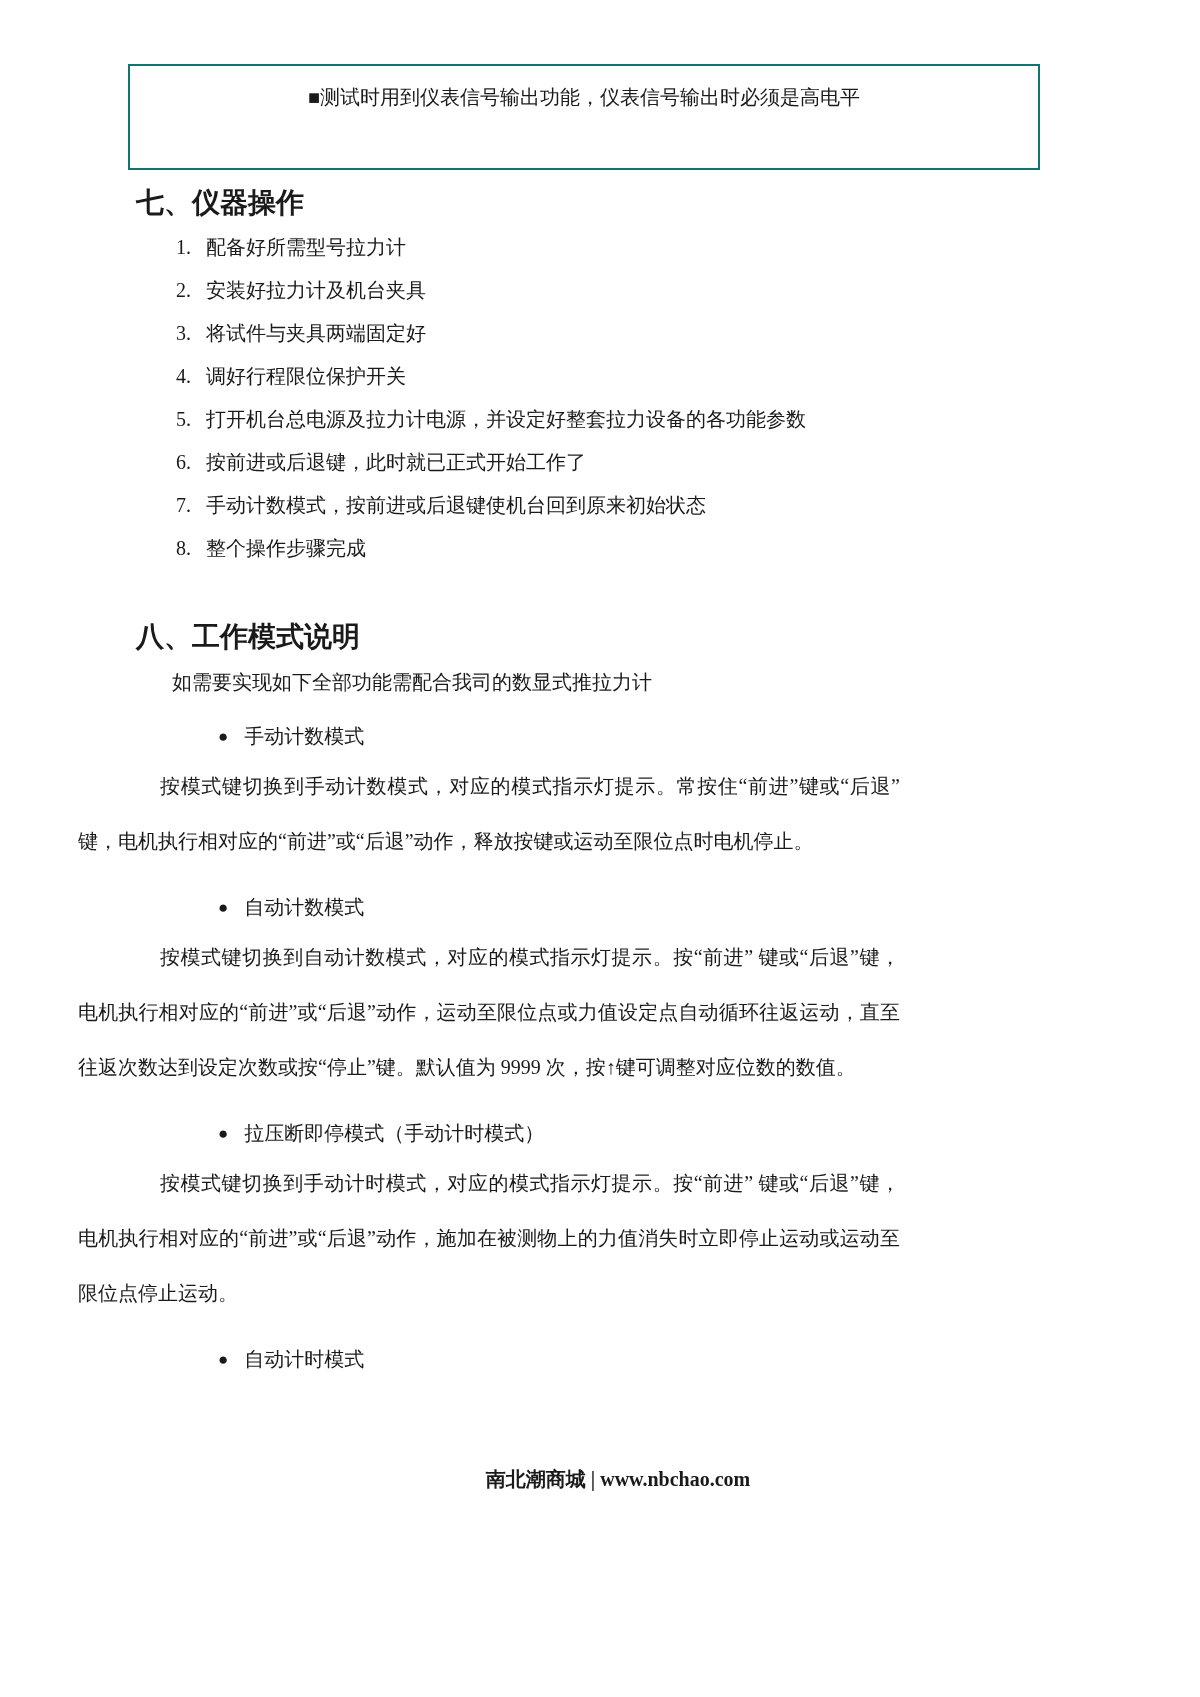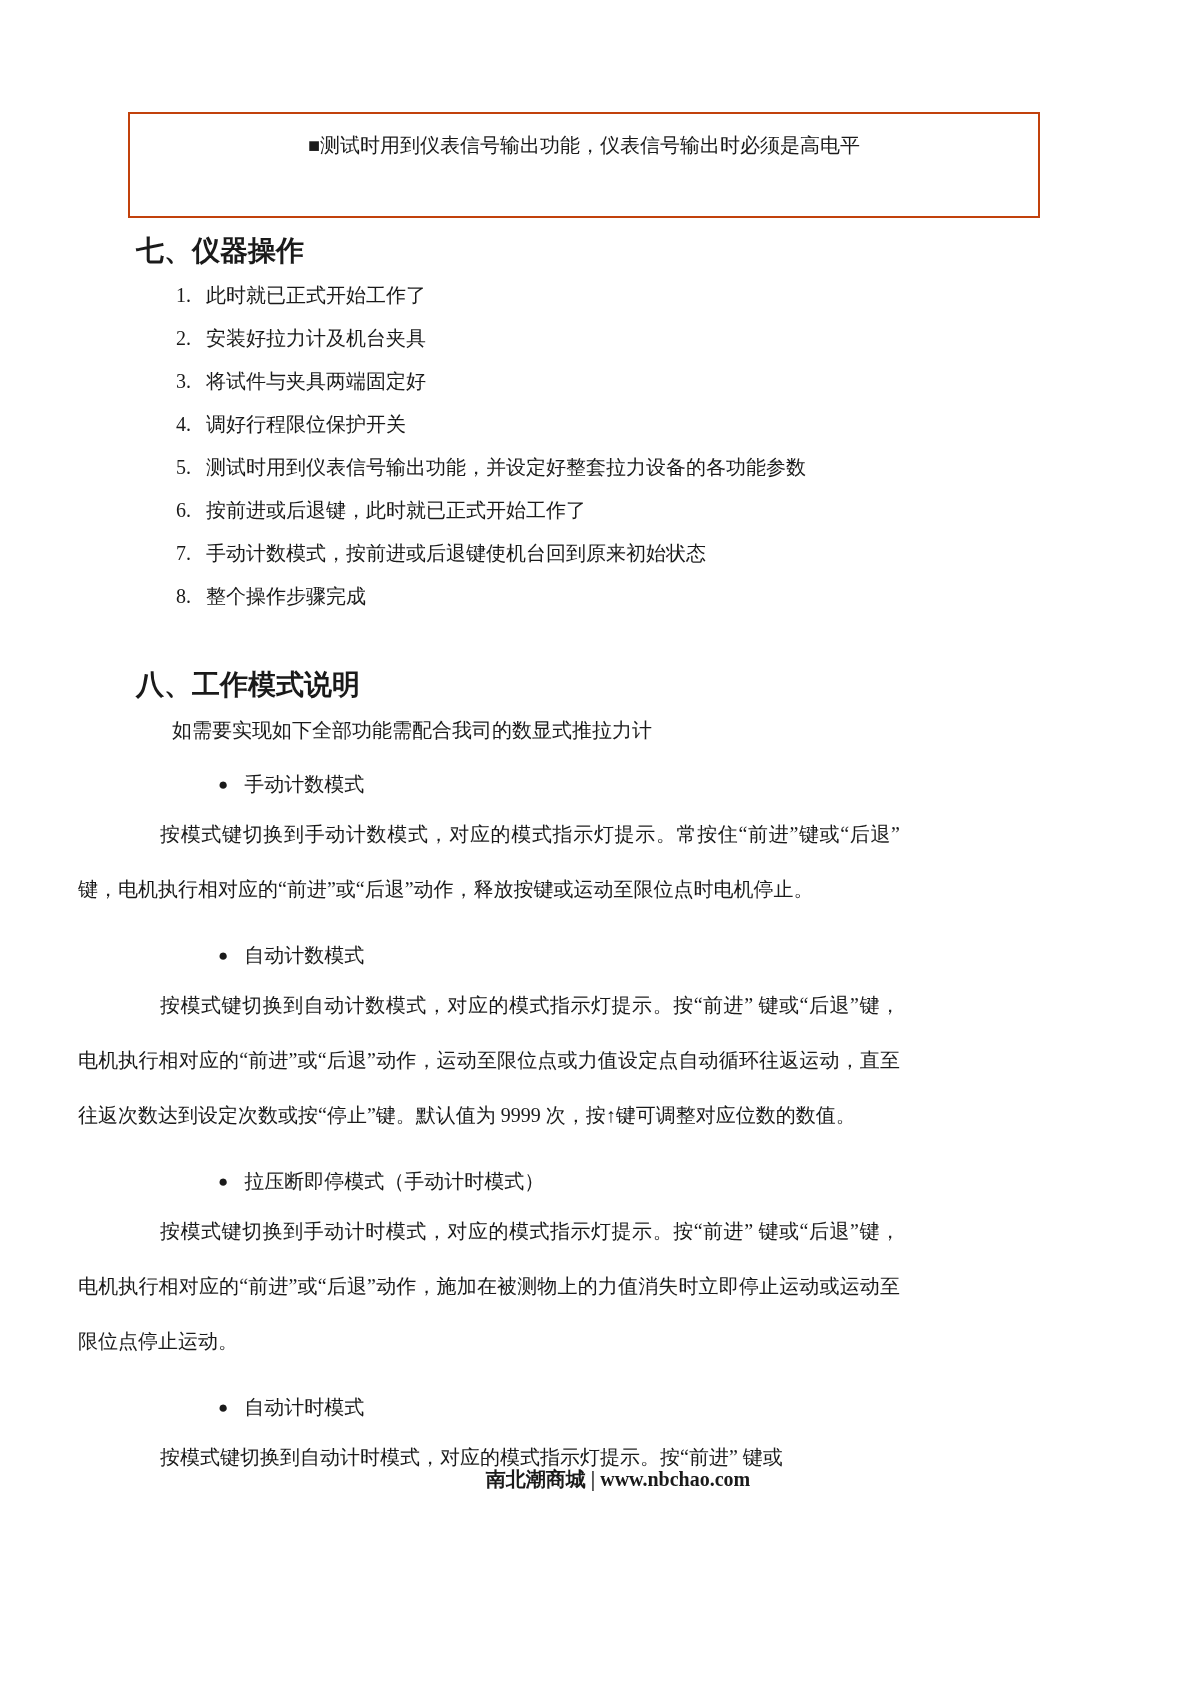--- a/index.html
+++ b/index.html
@@ -8,24 +8,24 @@
     position: relative;
     width: 1200px;
     height: 1697px;
     margin: 0 auto;
     background: #ffffff;
     color: #1a1a1a;
     font-family: "Liberation Serif", "DejaVu Serif", serif;
     overflow: hidden;
   }
   .notice-box {
-    margin: 112px 0 0 128px;
+    margin: 64px 0 0 128px;
     width: 912px;
     height: 106px;
-    border: 2px solid #c2410c;
+    border: 2px solid #0f766e;
     padding: 16px 30px 0 30px;
     text-align: center;
     font-size: 20px;
     line-height: 30px;
   }
   .section-heading {
     margin: 18px 0 0 136px;
     font-size: 28px;
     font-weight: bold;
     line-height: 30px;
@@ -91,33 +91,33 @@
 <div class="page">
 
   <div class="notice-box">
     <span>■测试时用到仪表信号输出功能，仪表信号输出时必须是高电平</span>
   </div>
 
   <div class="section-heading">七、仪器操作</div>
 
   <ol class="steps">
     <li>
-      <span class="num">1.</span><span>此时就已正式开始工作了</span>
+      <span class="num">1.</span><span>配备好所需型号拉力计</span>
     </li>
     <li>
       <span class="num">2.</span><span>安装好拉力计及机台夹具</span>
     </li>
     <li>
       <span class="num">3.</span><span>将试件与夹具两端固定好</span>
     </li>
     <li>
       <span class="num">4.</span><span>调好行程限位保护开关</span>
     </li>
     <li>
-      <span class="num">5.</span><span>测试时用到仪表信号输出功能，并设定好整套拉力设备的各功能参数</span>
+      <span class="num">5.</span><span>打开机台总电源及拉力计电源，并设定好整套拉力设备的各功能参数</span>
     </li>
     <li>
       <span class="num">6.</span><span>按前进或后退键，此时就已正式开始工作了</span>
     </li>
     <li>
       <span class="num">7.</span><span>手动计数模式，按前进或后退键使机台回到原来初始状态</span>
     </li>
     <li>
       <span class="num">8.</span><span>整个操作步骤完成</span>
     </li>
@@ -145,18 +145,17 @@
     <div class="mode-heading">
       <span class="bullet">●</span><span>拉压断即停模式（手动计时模式）</span>
     </div>
     <p class="mode-body">按模式键切换到手动计时模式，对应的模式指示灯提示。按“前进” 键或“后退”键，电机执行相对应的“前进”或“后退”动作，施加在被测物上的力值消失时立即停止运动或运动至限位点停止运动。</p>
   </div>
 
   <div class="mode-block">
     <div class="mode-heading">
       <span class="bullet">●</span><span>自动计时模式</span>
     </div>
-    <p class="mode-body">按模式键切换到自动计时模式，对应的模式指示灯提示。按“前进” 键或</p>
   </div>
 
   <div class="page-footer">南北潮商城 | www.nbchao.com</div>
 
 </div>
 
 </body></html>

